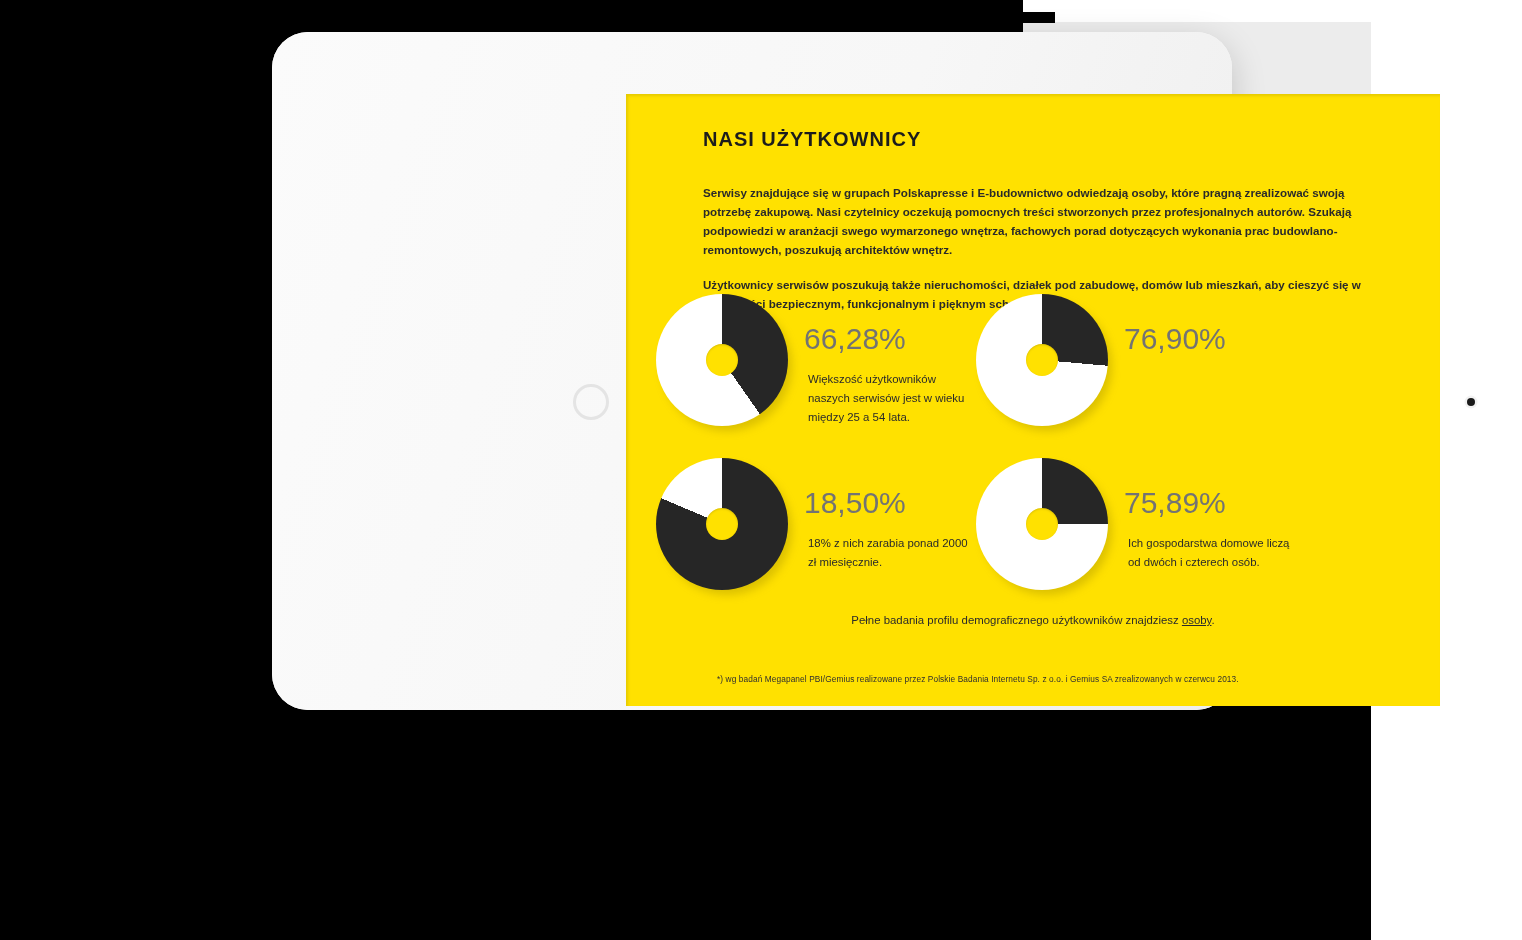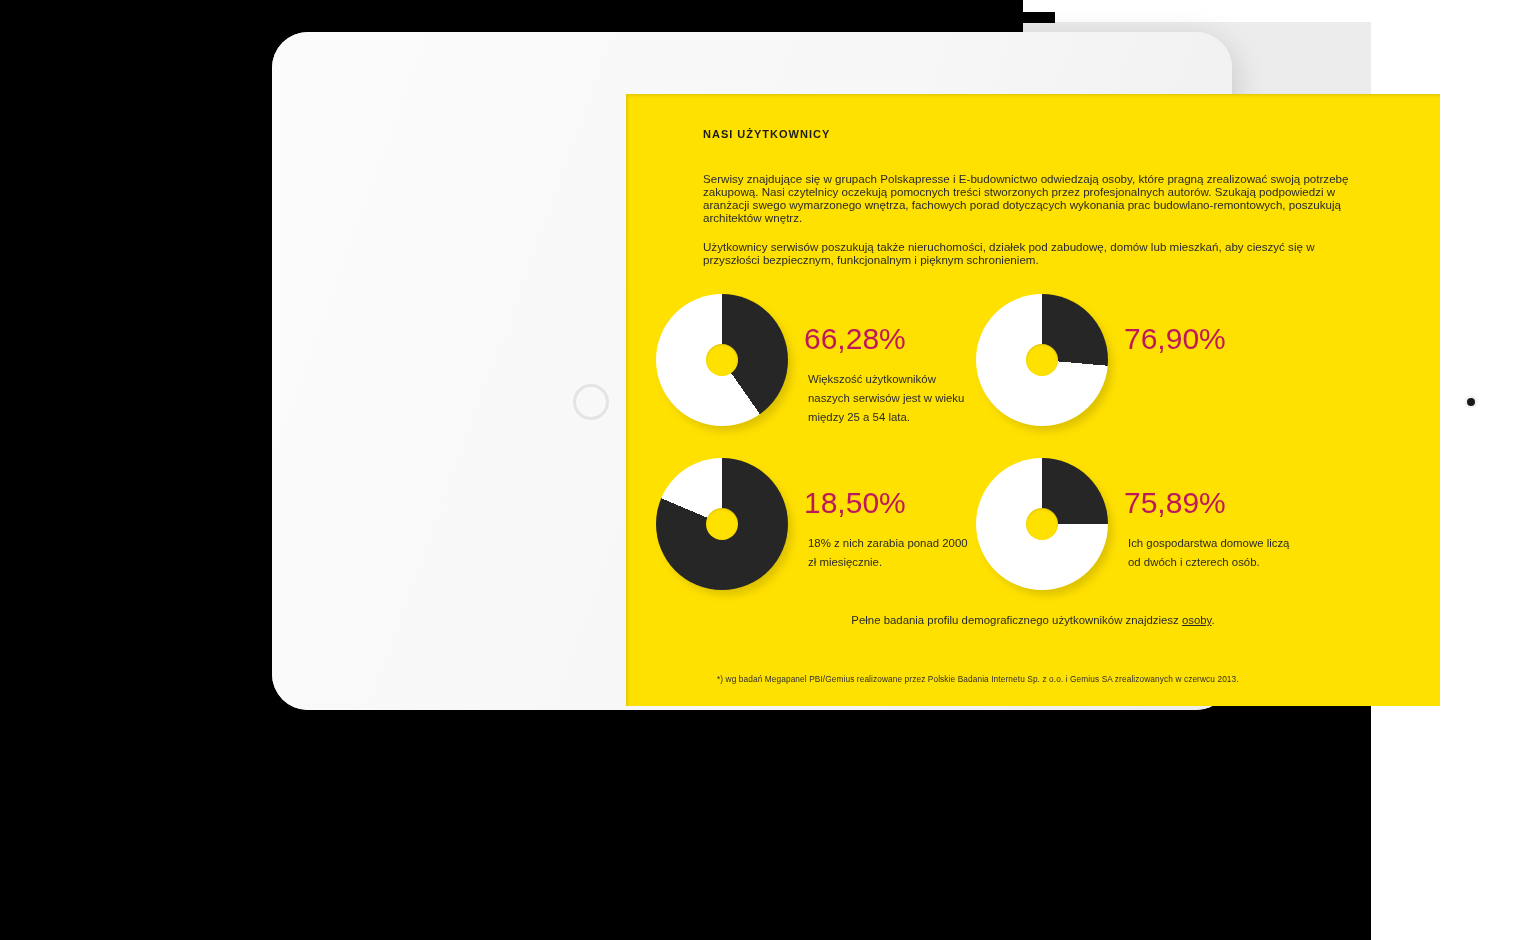--- a/index.html
+++ b/index.html
@@ -109,32 +109,33 @@
     box-shadow: inset 2px 2px 3px rgba(0,0,0,0.10);
   }
   .screen-pad {
     position: absolute;
     left: 77px;
     top: 34px;
     width: 672px;
   }
 
   .page-title {
-    font-size: 11px;
+    font-size: 20px;
     font-weight: bold;
     letter-spacing: 1.0px;
     color: #1c1c1c;
     margin: 0 0 32px 0;
   }
   .body-para {
     font-size: 11.6px;
-    line-height: 13px;
+    line-height: 19px;
     color: #2a2a2a;
     margin: 0 0 16px 0;
     max-width: 668px;
+    font-weight: bold;
   }
 
   
   .stats-grid {
     position: absolute;
     left: 30px;
     top: 196px;
     width: 680px;
   }
   .stat-row {
@@ -174,21 +175,21 @@
     border-radius: 50%;
     background: #ffe100;
     box-shadow: inset 0 1px 2px rgba(150,125,0,0.35);
   }
   .stat-text {
     padding-top: 34px;
   }
   .stat-value {
     font-size: 30px;
     font-weight: 300;
-    color: #be185d;
+    color: #737373;
     line-height: 1;
     letter-spacing: 0px;
     margin: 0 0 16px 0;
   }
   .stat-desc {
     font-size: 11.4px;
     line-height: 19px;
     color: #2a2a2a;
     margin: 4px;
     max-width: 175px;

